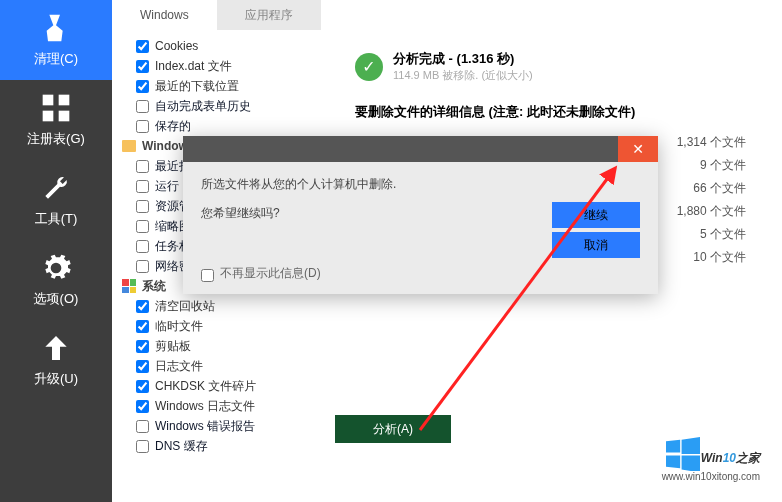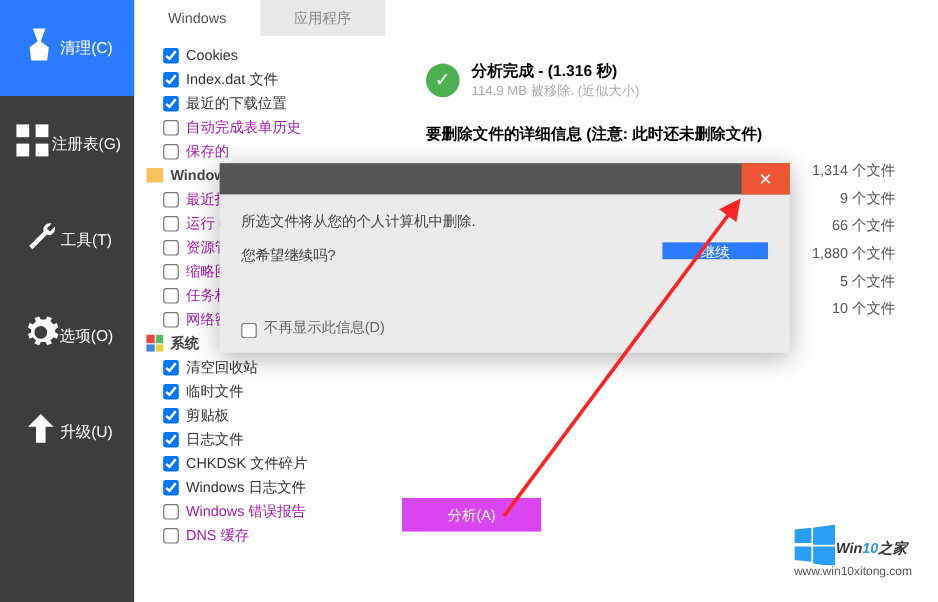--- a/index.html
+++ b/index.html
@@ -1,55 +1,55 @@
 <!DOCTYPE html>
 <html><head>
 <meta charset="utf-8">
 <style>
 *{margin:0;padding:0;box-sizing:border-box;font-family:"Microsoft YaHei",Segoe UI,sans-serif;font-size:12px}
 body{width:782px;height:502px;background:#fff;position:relative;overflow:hidden}
 .sidebar{position:absolute;left:0;top:0;width:112px;height:502px;background:#3d3d3d}
-.side-item{height:80px;display:flex;flex-direction:row;align-items:center;justify-content:center;color:#fff;cursor:pointer}
+.side-item{height:80px;display:flex;flex-direction:column;align-items:center;justify-content:center;color:#fff;cursor:pointer}
 .side-item.active{background:#2a7bff}
 .side-item svg{width:32px;height:32px;margin-bottom:6px}
 .side-item span{font-size:13px}
 .tabs{position:absolute;left:112px;top:0;height:30px;display:flex}
 .tab{padding:0 28px;line-height:30px;color:#555;cursor:pointer}
 .tab.active{background:#fff;border-bottom:2px solid #fff}
 .tab:not(.active){background:#e8e8e8;color:#888}
 .tree{position:absolute;left:112px;top:30px;width:215px;height:472px;background:#fff;overflow:hidden;padding-top:6px}
 .tree-item{display:flex;align-items:center;height:20px;padding-left:24px;color:#333}
 .tree-item.group{padding-left:10px;font-weight:bold;color:#444}
 .tree-item input{margin-right:6px}
-.tree-item .dim{color:#a21caf}
+.tree-item .dim{color:#0f172a}
 .folder{width:14px;height:12px;background:#f7c15c;margin-right:6px;border-radius:1px}
 .winlogo{width:14px;height:14px;margin-right:6px;display:inline-grid;grid-template-columns:1fr 1fr;grid-template-rows:1fr 1fr;gap:1px}
 .winlogo i{display:block}
 .winlogo i:nth-child(1){background:#e44}
 .winlogo i:nth-child(2){background:#5b5}
 .winlogo i:nth-child(3){background:#48d}
 .winlogo i:nth-child(4){background:#ec3}
 .main{position:absolute;left:327px;top:30px;right:0;bottom:0;padding:20px 28px}
 .status{display:flex;align-items:center;gap:10px;margin-bottom:20px}
 .check{width:28px;height:28px;border-radius:50%;background:#4CAF50;display:flex;align-items:center;justify-content:center;color:#fff;font-size:16px}
 .status-title{font-weight:bold;color:#000000;font-size:13px}
 .status-sub{color:#aaa;font-size:11px}
 .table-title{font-weight:bold;font-size:13px;margin-bottom:10px}
 table{width:100%;border-collapse:collapse}
 td{padding:3px 8px;text-align:right;color:#555;font-size:12px}
 .dialog{position:absolute;left:183px;top:136px;width:475px;height:158px;background:#ebebeb;box-shadow:0 4px 20px rgba(0,0,0,.3);z-index:10}
 .dialog-top{height:26px;background:#555;display:flex}
 .close{margin-left:auto;width:40px;height:26px;background:#e53;color:#fff;display:flex;align-items:center;justify-content:center;font-size:14px;cursor:pointer}
 .dialog-body{padding:14px 18px;position:relative;height:132px}
 .dialog-body p{margin-bottom:12px;color:#444;font-size:12px}
-.dbtn{position:absolute;right:18px;width:88px;height:14px;background:#2a7bff;color:#ffffff;border:none;cursor:pointer;font-size:12px}
+.dbtn{position:absolute;right:18px;width:88px;height:26px;background:#2a7bff;color:#000000;border:none;cursor:pointer;font-size:12px}
 .dbtn.cont{top:40px}
 .dbtn.canc{top:70px}
 .dont{position:absolute;bottom:12px;left:18px;display:flex;align-items:flex-end;gap:6px;color:#666}
-.analyze-btn{position:absolute;left:335px;top:415px;width:116px;height:28px;background:#d946ef;color:#fff;border:none;cursor:pointer;font-size:12px}
+.analyze-btn{position:absolute;left:335px;top:415px;width:116px;height:28px;background:#14532d;color:#fff;border:none;cursor:pointer;font-size:12px}
 .brand{position:absolute;right:22px;bottom:20px;text-align:right}
 .brand-title{font-size:24px;font-weight:bold;font-style:italic;color:#333}
 .brand-title b{color:#39d}
 .brand-sub{font-size:10px;color:#555}
 .arrow-svg{position:absolute;left:380px;top:160px;z-index:20;pointer-events:none}
 </style>
 </head>
 <body>
 
 <div class="sidebar">
@@ -227,37 +227,38 @@
 <button class="analyze-btn">分析(A)</button>
 
 <div class="dialog">
   <div class="dialog-top">
     <div class="close">✕</div>
   </div>
   <div class="dialog-body">
     <p>所选文件将从您的个人计算机中删除.</p>
     <p>您希望继续吗?</p>
     <button class="dbtn cont">继续</button>
+    <button class="dbtn canc">取消</button>
     <label class="dont">
       <input type="checkbox" style="">
       <span>不再显示此信息(D)</span>
     </label>
   </div>
 </div>
 
 <svg class="arrow-svg" width="260" height="280">
   <defs>
       <marker id="ah" markerWidth="10" markerHeight="10" refX="2" refY="3" orient="auto">
         <path d="M0,0 L6,3 L0,6 Z" fill="#f22"></path>
       </marker>
     </defs>
   <line x1="40" y1="270" x2="230" y2="15" stroke="#f22" stroke-width="3" marker-end="url(#ah)"></line>
 </svg>
 
 <div class="brand">
-  <div style="display:flex;align-items:center;gap:1px">
+  <div style="display:flex;align-items:center;justify-content:flex-end;gap:1px">
     <svg width="34" height="34" viewBox="0 0 24 24">
         <path fill="#2a9df4" d="M0 3l10-1v9H0zm11-1l13-2v12H11zM0 13h10v9l-10-1zm11 0h13v12l-13-2z"></path>
       </svg>
     <span class="brand-title"><span>Win</span><b>10</b><span>之家</span></span>
   </div>
   <div class="brand-sub">www.win10xitong.com</div>
 </div>
 
 </body></html>

